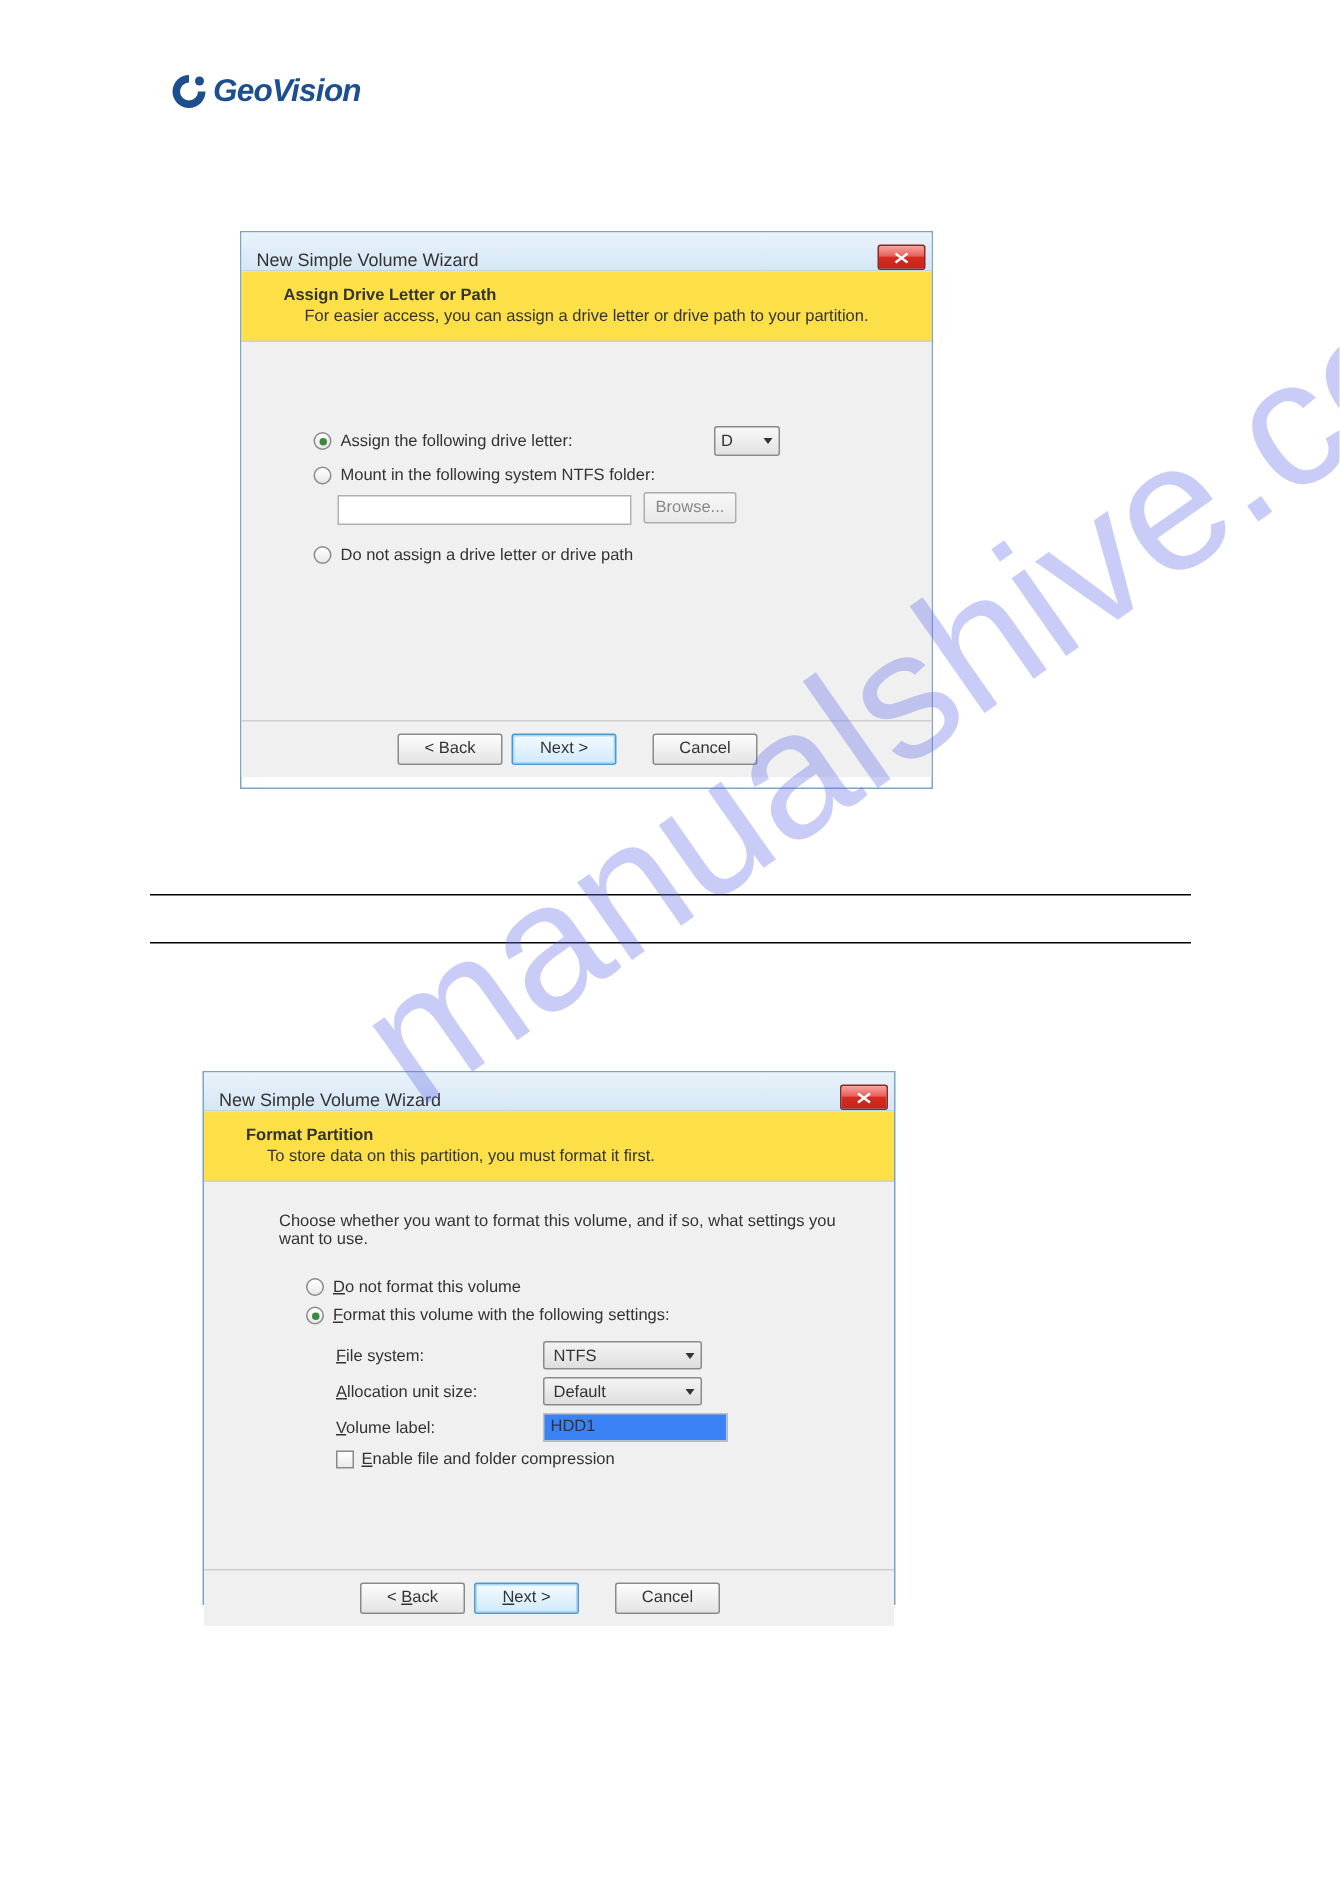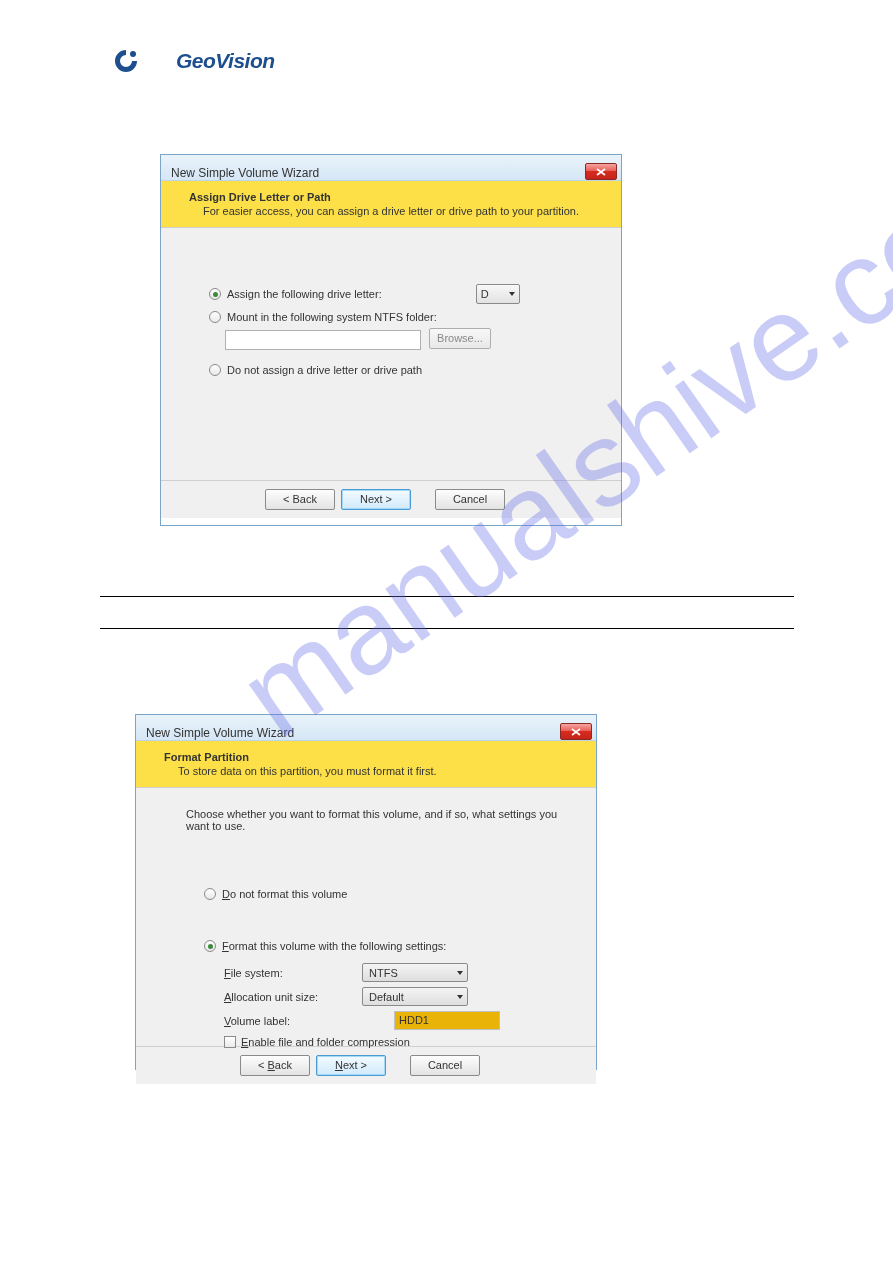--- a/index.html
+++ b/index.html
@@ -23,21 +23,20 @@
     position: relative;
     margin-right: 3px;
   }
   .logo-mark svg { width: 100%; height: 100%; }
   .logo-text {
     font-size: 21px;
     font-weight: bold;
     font-style: italic;
     color: #1d4f8f;
     letter-spacing: -0.5px;
-    margin-left: 34px;
   }
   .watermark {
     position: absolute;
     top: 370px;
     left: 170px;
     font-size: 120px;
     color: rgba(100, 110, 230, 0.35);
     transform: rotate(-35deg);
     transform-origin: center;
     pointer-events: none;
@@ -219,21 +218,20 @@
   .d2-prompt {
     font-size: 11px;
     color: #333;
     padding: 0 16px 18px 50px;
   }
   .d2-radio-row {
     display: flex;
     align-items: center;
     padding: 2px 0 2px 68px;
     margin-bottom: 3px;
-    margin-top: 36px;
   }
   .d2-fields {
     padding-left: 88px;
     padding-top: 6px;
   }
   .d2-field-row {
     display: flex;
     align-items: center;
     margin-bottom: 5px;
     font-size: 11px;
@@ -250,28 +248,27 @@
     padding: 0 4px 0 6px;
     font-size: 11px;
   }
   .d2-dropdown .arrow {
     margin-left: auto;
     border-left: 3px solid transparent;
     border-right: 3px solid transparent;
     border-top: 4px solid #333;
   }
   .d2-textfield {
-    width: 106px;
+    width: 123px;
     height: 19px;
     border: 1px solid #c0c0c0;
-    background: #eab308;
+    background: #3b82f6;
     padding: 0 4px;
     font-size: 11px;
     line-height: 17px;
-    margin-left: 32px;
   }
   .d2-check-row {
     display: flex;
     align-items: center;
     padding-left: 88px;
     margin-top: 6px;
     margin-bottom: 3px;
     font-size: 11px;
   }
   .chkbox {

